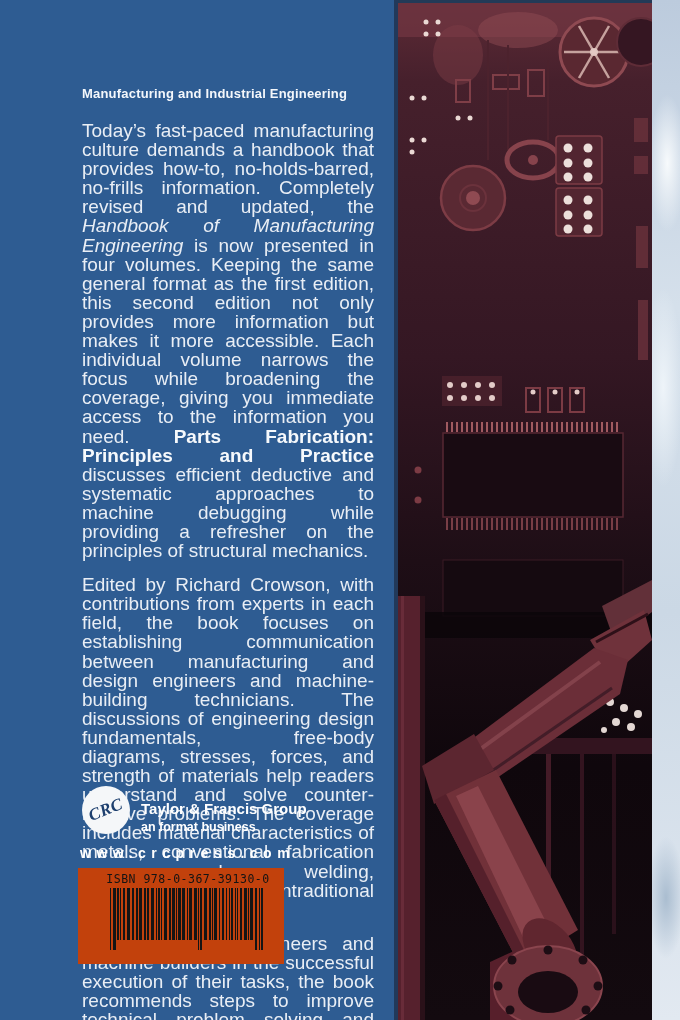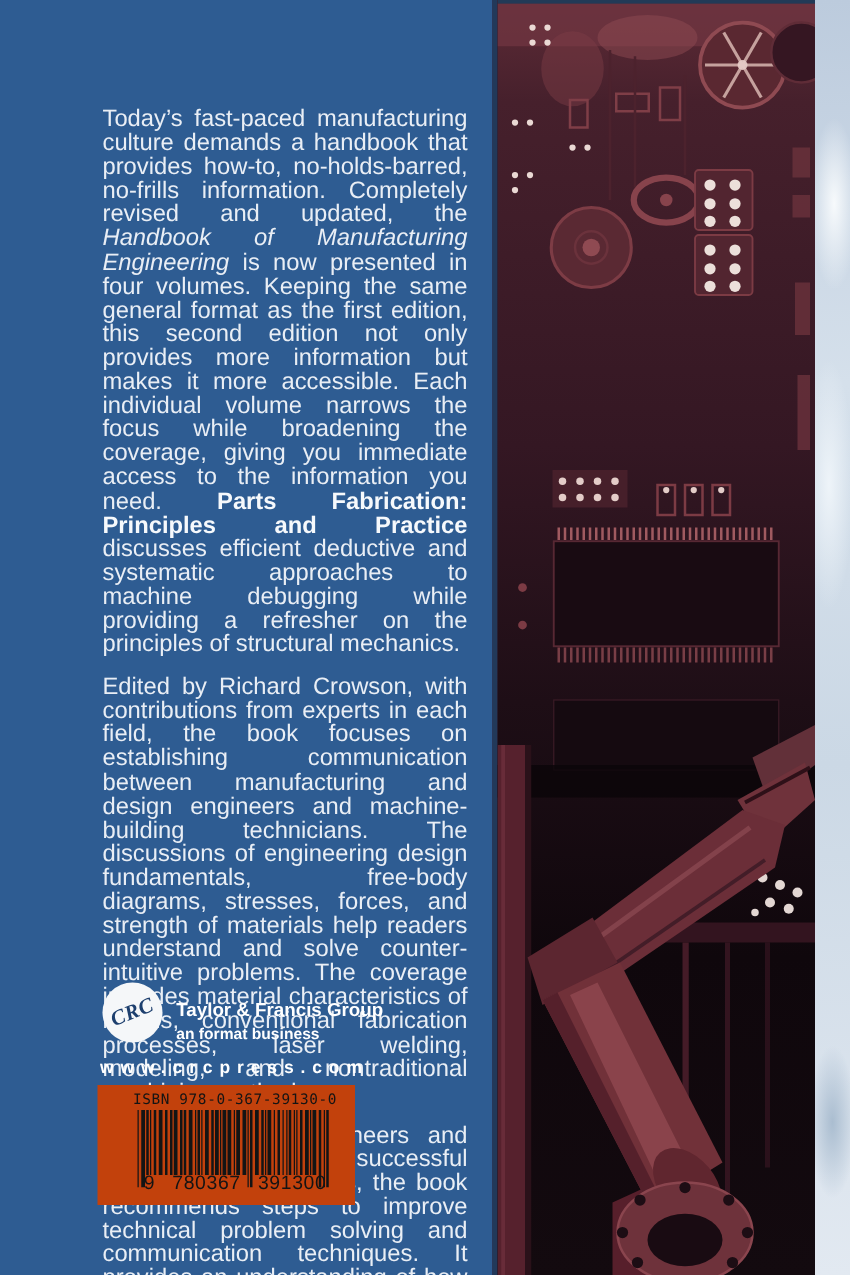--- a/index.html
+++ b/index.html
@@ -51,20 +51,21 @@
       radial-gradient(90% 8% at 50% 88%, #aabdd0 0%, rgba(170,189,208,0) 75%),
       linear-gradient(180deg,#bccbdd 0%,#d5e0eb 30%,#cbd8e5 60%,#e2e9f1 100%);
   }
 </style>
 </head>
 <body>
 
 <div class="cover">
 
   <div class="text-col">
+    <h1 class="category">Manufacturing and Industrial Engineering</h1>
     <div class="body" id="body-paragraphs">
         <p><span>Today’s fast-paced manufacturing culture demands a handbook that provides how-to, no-holds-barred, no-frills information. Completely revised and updated, the </span><em>Handbook of Manufacturing Engineering</em><span> is now presented in four volumes. Keeping the same general format as the first edition, this second edition not only provides more information but makes it more accessible. Each individual volume narrows the focus while broadening the coverage, giving you immediate access to the information you need. </span><strong>Parts Fabrication: Principles and Practice</strong><span> discusses efficient deductive and systematic approaches to machine debugging while providing a refresher on the principles of structural mechanics.</span></p>
         <p><span>Edited by Richard Crowson, with contributions from experts in each field, the book focuses on establishing communication between manufacturing and design engineers and machine-building technicians. The discussions of engineering design fundamentals, free-body diagrams, stresses, forces, and strength of materials help readers understand and solve counter-intuitive problems. The coverage includes material characteristics of metals, conventional fabrication processes, laser welding, modeling, and nontraditional machining methods.</span></p>
         <p><span>Assisting design engineers and machine builders in the successful execution of their tasks, the book recommends steps to improve technical problem solving and communication techniques. It provides an understanding of how to incorporate deductive reasoning, systematic engineering, human interaction, and corporate cultural influences into manufacturing processes.</span></p>
       </div>
     <div class="set-note">This title is part of a set.</div>
   </div>
 
   <div class="logo">
     <div class="logo-circle">
@@ -118,21 +119,20 @@
         <rect x="129" y="0" width="1" height="52" fill="#141414"></rect>
         <rect x="131" y="0" width="1" height="52" fill="#141414"></rect>
         <rect x="134" y="0" width="2" height="52" fill="#141414"></rect>
         <rect x="138" y="0" width="3" height="52" fill="#141414"></rect>
         <rect x="142" y="0" width="1" height="52" fill="#141414"></rect>
         <rect x="144" y="0" width="3" height="52" fill="#141414"></rect>
         <rect x="149" y="0" width="2" height="62" fill="#141414"></rect>
         <rect x="153" y="0" width="1" height="62" fill="#141414"></rect>
         <rect x="155" y="0" width="2" height="62" fill="#141414"></rect>
       </svg>
-    <div class="ean-num">9 780367 391300</div>
   </div>
 
   <div class="photo">
     <svg width="254" height="1020" viewBox="0 0 254 1020">
       <defs>
         <linearGradient id="pg" x1="0" y1="0" x2="0" y2="1">
           <stop offset="0" stop-color="#5e2b36"></stop>
           <stop offset="0.08" stop-color="#46202c"></stop>
           <stop offset="0.35" stop-color="#341723"></stop>
           <stop offset="0.55" stop-color="#1e0e16"></stop>

